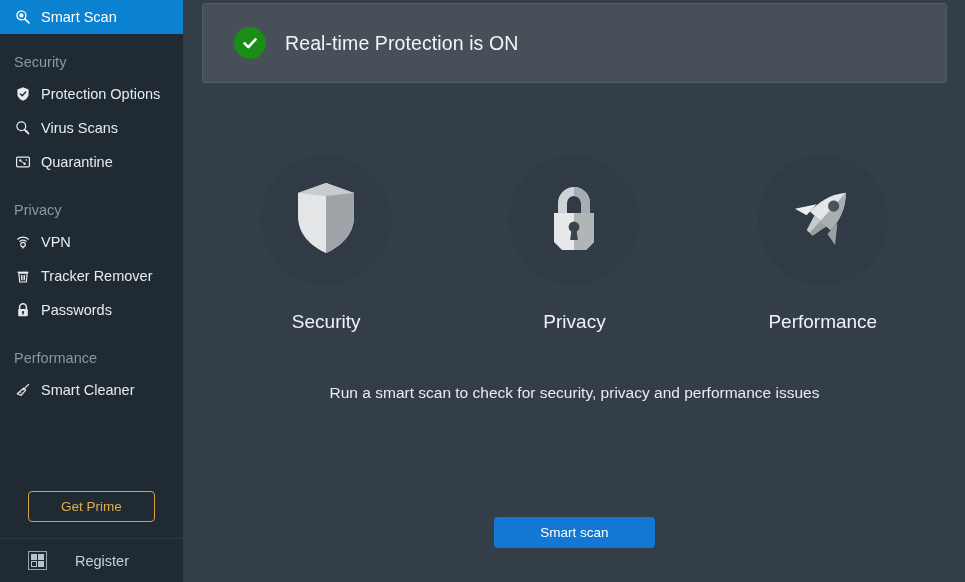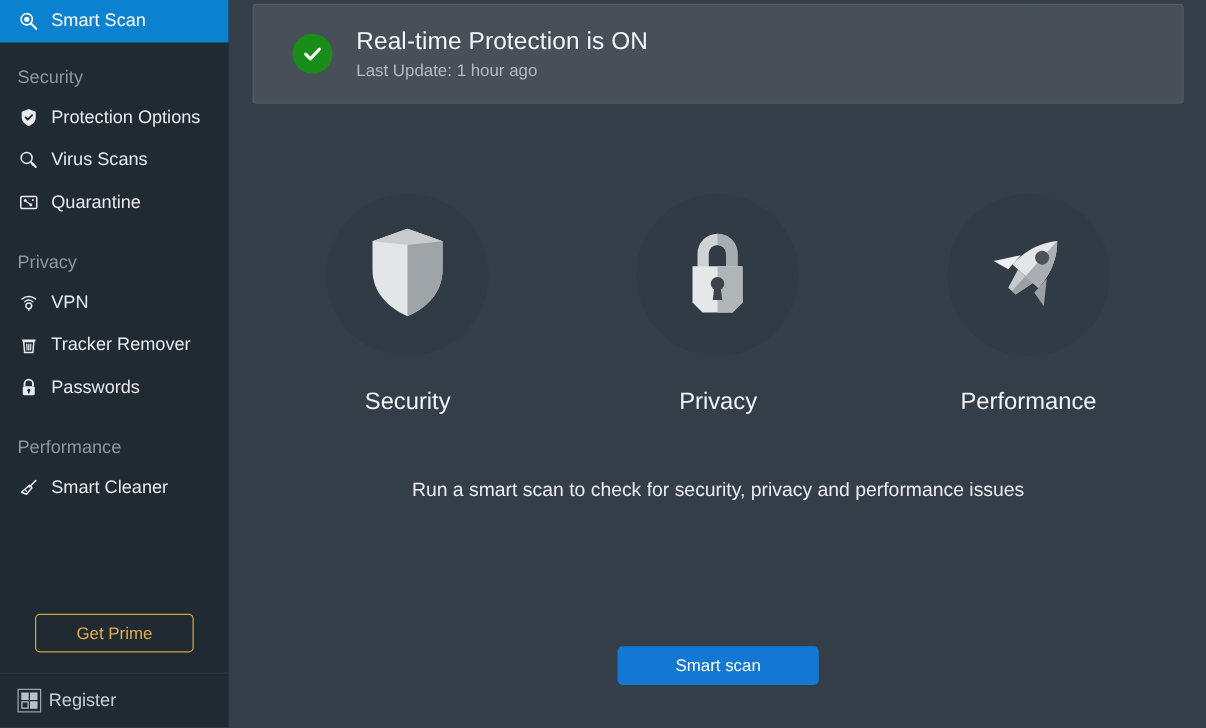--- a/index.html
+++ b/index.html
@@ -77,22 +77,22 @@
     font-size: 13.5px;
     font-family: "Liberation Sans", sans-serif;
     cursor: pointer;
   }
 
   .register-row {
     border-top: 1px solid #2c3a45;
     height: 44px;
     display: flex;
     align-items: center;
-    gap: 6px;
-    padding-left: 14px;
+    gap: 28px;
+    padding-left: 28px;
     color: #c9d1d8;
     font-size: 14.5px;
     cursor: default;
   }
   .qr-box {
     width: 19px; height: 19px;
     border: 1px solid #99a4ad;
     display: grid;
     grid-template-columns: 1fr 1fr;
     grid-template-rows: 1fr 1fr;
@@ -122,21 +122,21 @@
     padding-left: 31px;
     gap: 19px;
   }
   .check-badge {
     width: 32px; height: 32px;
     border-radius: 50%;
     background: #1a8c18;
     display: flex; align-items: center; justify-content: center;
     flex: 0 0 32px;
   }
-  .banner-text { display: flex; flex-direction: column; gap: 4px; }
+  .banner-text { display: flex; flex-direction: row; gap: 4px; }
   .banner-title { color: #f2f5f7; font-size: 19.5px; font-weight: normal; letter-spacing: .1px; }
   .banner-sub { color: #b2bac1; font-size: 13.5px; }
 
   .features {
     position: absolute;
     left: 19px; top: 155px;
     width: 745px;
     display: flex;
   }
   .feature { flex: 1 1 0; display: flex; flex-direction: column; align-items: center; }
@@ -311,21 +311,20 @@
   <section class="main">
 
     <div class="banner">
       <span class="check-badge">
         <svg width="20" height="20" viewBox="0 0 20 20">
           <path d="M4.6 10.4 L8.3 14.1 L15.5 6.4" fill="none" stroke="#ffffff" stroke-width="2.6" stroke-linecap="round" stroke-linejoin="round"></path>
         </svg>
       </span>
       <span class="banner-text">
         <span class="banner-title">Real-time Protection is ON</span>
-        <span class="banner-sub">Last Update: 1 hour ago</span>
       </span>
     </div>
 
     <div class="features">
 
       <div class="feature">
         <div class="feature-circle">
           <span>
             <svg width="66" height="76" viewBox="0 0 66 76">
               <path d="M33 3 L61 13 V36 C61 54 48.5 66 33 73 C17.5 66 5 54 5 36 V13 Z" fill="#e3e5e6"></path>

